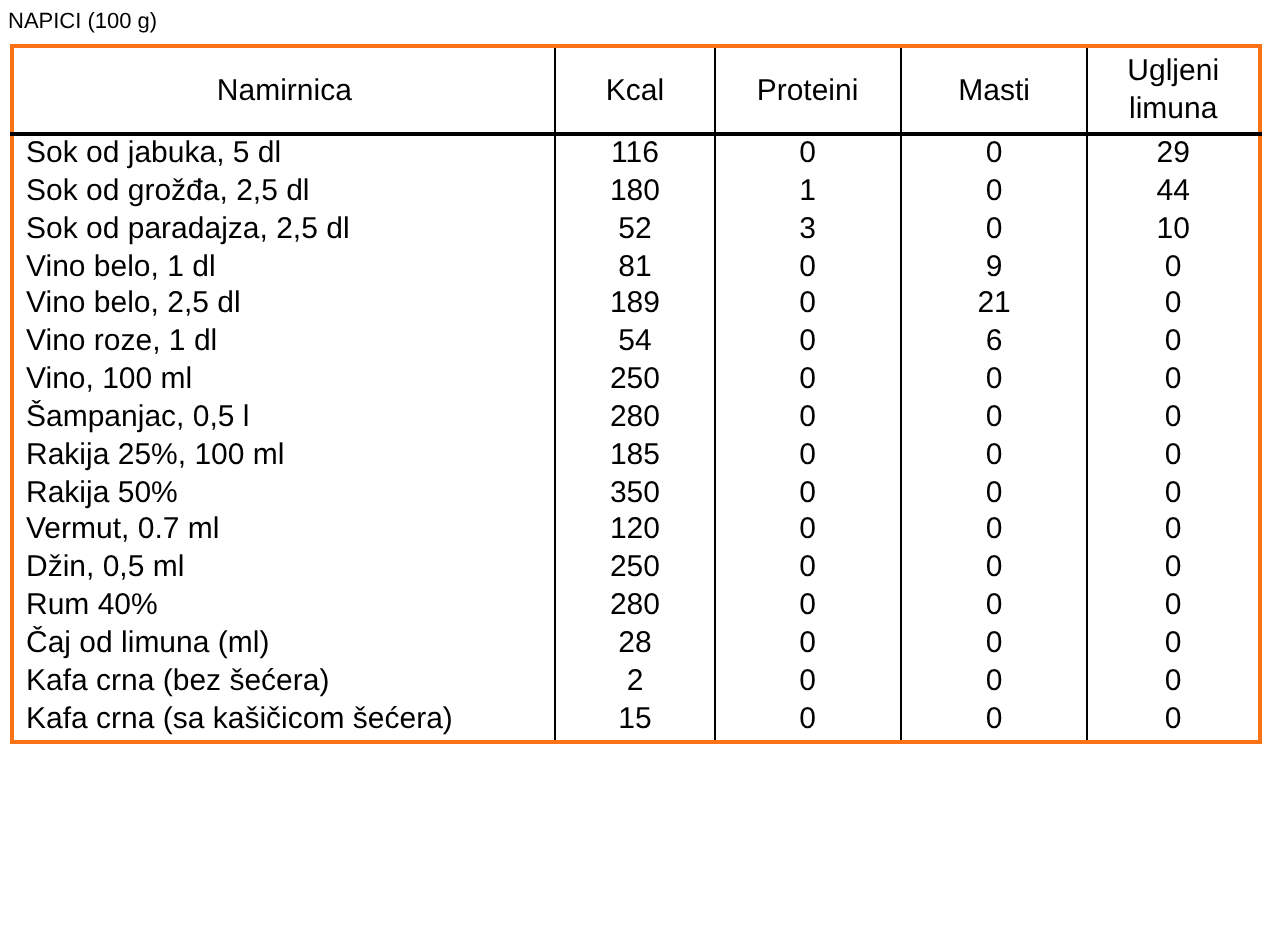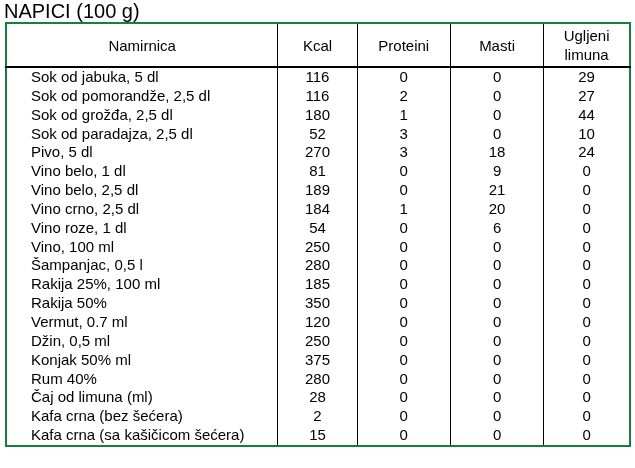--- a/index.html
+++ b/index.html
@@ -13,30 +13,30 @@
     -webkit-font-smoothing: antialiased;
   }
   .page {
     position: relative;
     width: 635px;
     height: 468px;
     overflow: hidden;
   }
   .title {
     margin: 2px 0 2px 4px;
-    font-size: 20px;
+    font-size: 11px;
     font-weight: 400;
     line-height: 18px;
   }
   table.nutrition {
     border-collapse: collapse;
     table-layout: fixed;
     margin-left: 5px;
     width: 626px;
-    border: 2px solid #15803d;
+    border: 2px solid #f97316;
   }
   table.nutrition col.c-name { width: 271px; }
   table.nutrition col.c-kcal { width: 79px; }
   table.nutrition col.c-prot { width: 93px; }
   table.nutrition col.c-fat  { width: 93px; }
   table.nutrition col.c-carb { width: 86px; }
   table.nutrition th,
   table.nutrition td {
     border-left: 1px solid #000000;
     border-right: 1px solid #000000;
@@ -56,21 +56,21 @@
   }
   table.nutrition thead th.h-carb { padding: 0 10px; }
   table.nutrition tbody td {
     font-size: 15px;
     height: 18.85px;
     line-height: 18.85px;
     vertical-align: middle;
   }
   table.nutrition tbody td.cell-name {
     text-align: left;
-    padding-left: 24px;
+    padding-left: 6px;
   }
   table.nutrition tbody td.cell-num {
     text-align: center;
   }
 </style>
 </head>
 <body>
 
 <div class="page">
   <div class="title">NAPICI (100 g)</div>
@@ -94,69 +94,48 @@
     </thead>
     <tbody>
         <tr>
           <td class="cell-name">Sok od jabuka, 5 dl</td>
           <td class="cell-num">116</td>
           <td class="cell-num">0</td>
           <td class="cell-num">0</td>
           <td class="cell-num">29</td>
         </tr>
         <tr>
-          <td class="cell-name">Sok od pomorandže, 2,5 dl</td>
-          <td class="cell-num">116</td>
-          <td class="cell-num">2</td>
-          <td class="cell-num">0</td>
-          <td class="cell-num">27</td>
-        </tr>
-        <tr>
           <td class="cell-name">Sok od grožđa, 2,5 dl</td>
           <td class="cell-num">180</td>
           <td class="cell-num">1</td>
           <td class="cell-num">0</td>
           <td class="cell-num">44</td>
         </tr>
         <tr>
           <td class="cell-name">Sok od paradajza, 2,5 dl</td>
           <td class="cell-num">52</td>
           <td class="cell-num">3</td>
           <td class="cell-num">0</td>
           <td class="cell-num">10</td>
         </tr>
         <tr>
-          <td class="cell-name">Pivo, 5 dl</td>
-          <td class="cell-num">270</td>
-          <td class="cell-num">3</td>
-          <td class="cell-num">18</td>
-          <td class="cell-num">24</td>
-        </tr>
-        <tr>
           <td class="cell-name">Vino belo, 1 dl</td>
           <td class="cell-num">81</td>
           <td class="cell-num">0</td>
           <td class="cell-num">9</td>
           <td class="cell-num">0</td>
         </tr>
         <tr>
           <td class="cell-name">Vino belo, 2,5 dl</td>
           <td class="cell-num">189</td>
           <td class="cell-num">0</td>
           <td class="cell-num">21</td>
           <td class="cell-num">0</td>
         </tr>
         <tr>
-          <td class="cell-name">Vino crno, 2,5 dl</td>
-          <td class="cell-num">184</td>
-          <td class="cell-num">1</td>
-          <td class="cell-num">20</td>
-          <td class="cell-num">0</td>
-        </tr>
-        <tr>
           <td class="cell-name">Vino roze, 1 dl</td>
           <td class="cell-num">54</td>
           <td class="cell-num">0</td>
           <td class="cell-num">6</td>
           <td class="cell-num">0</td>
         </tr>
         <tr>
           <td class="cell-name">Vino, 100 ml</td>
           <td class="cell-num">250</td>
           <td class="cell-num">0</td>
@@ -187,27 +166,20 @@
         <tr>
           <td class="cell-name">Vermut, 0.7 ml</td>
           <td class="cell-num">120</td>
           <td class="cell-num">0</td>
           <td class="cell-num">0</td>
           <td class="cell-num">0</td>
         </tr>
         <tr>
           <td class="cell-name">Džin, 0,5 ml</td>
           <td class="cell-num">250</td>
-          <td class="cell-num">0</td>
-          <td class="cell-num">0</td>
-          <td class="cell-num">0</td>
-        </tr>
-        <tr>
-          <td class="cell-name">Konjak 50% ml</td>
-          <td class="cell-num">375</td>
           <td class="cell-num">0</td>
           <td class="cell-num">0</td>
           <td class="cell-num">0</td>
         </tr>
         <tr>
           <td class="cell-name">Rum 40%</td>
           <td class="cell-num">280</td>
           <td class="cell-num">0</td>
           <td class="cell-num">0</td>
           <td class="cell-num">0</td>

